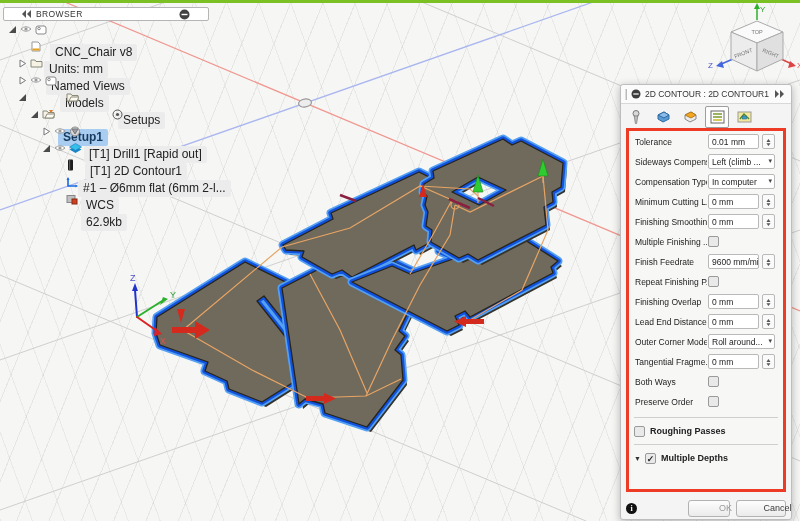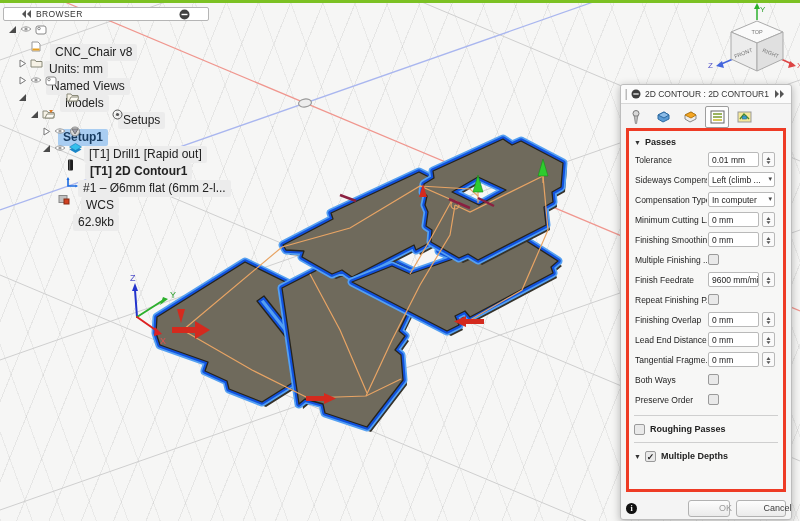--- a/index.html
+++ b/index.html
@@ -14,21 +14,21 @@
   .vpsvg{position:absolute;left:0;top:0;}
   
   .topstrip{position:absolute;left:0;top:0;width:800px;height:3px;}
   
   .browser-header{position:absolute;left:3px;top:7px;width:206px;height:14px;background:#fff;
     border:1px solid #b5b5b5;border-radius:2px;display:flex;align-items:center;padding:0 18px;}
   .browser-header .ttl{font-size:8.5px;color:#333;letter-spacing:.4px;margin-left:5px;flex:1;}
   .trow{position:absolute;height:14px;display:flex;align-items:center;}
   .pill{background:#ececec;border-radius:2px;padding:1px 5px 2px 5px;font-size:12px;color:#222;white-space:nowrap;margin-top:46px;}
   .pill.sel{background:#a9cdf1;color:#173a5e;font-weight:bold;}
-  .pill.bold{font-weight:bold;}
+  .pill.bold{font-weight:normal;}
   .tico{display:inline-block;margin-right:3px;line-height:0;}
   
   .dialog{position:absolute;left:620px;top:84px;width:172px;height:436px;background:#f4f4f4;
     border:1px solid #bdbdbd;border-radius:3px;box-shadow:0 2px 8px rgba(0,0,0,.28);}
   .dlg-header{position:absolute;left:0;top:0;width:100%;height:19px;background:#fbfbfb;
     border-bottom:1px solid #d8d8d8;border-radius:3px 3px 0 0;display:flex;align-items:center;padding:0 6px 0 4px;}
   .dlg-title{font-size:8.5px;color:#333;margin-left:4px;flex:1;white-space:nowrap;overflow:hidden;}
   .dlg-tabs{position:absolute;left:3px;top:21px;height:24px;display:flex;gap:3px;}
   .dtab{width:24px;height:22px;display:flex;align-items:center;justify-content:center;border:1px solid transparent;border-radius:2px;}
   .dtab.sel{border-color:#9d9d9d;background:#fdfdfd;}
@@ -320,21 +320,21 @@
 
   <div class="trow" style="left:66px;top:175px;">
     <span class="tico"><svg width="12" height="11">
           <path d="M2,1.5 L2,9 10,9" fill="none" stroke="#1a6ae0" stroke-width="1.6"></path>
           <path d="M0.5,3 L2,0 3.5,3 Z" fill="#1a6ae0"></path>
           <path d="M9.5,7.5 L12,9 9.5,10.5 Z" fill="#1a6ae0"></path>
         </svg></span>
     <span class="pill">WCS</span>
   </div>
 
-  <div class="trow" style="left:58px;top:192px;">
+  <div class="trow" style="left:66px;top:192px;">
     <span class="tico"><svg width="12" height="11">
           <rect x="1" y="1.5" width="8" height="7" fill="#c0c0c0" stroke="#888"></rect>
           <rect x="6" y="5" width="5" height="5" fill="#d04020" stroke="#882810"></rect>
         </svg></span>
     <span class="pill">62.9kb</span>
   </div>
 
   <div class="dialog">
     <div class="dlg-header">
       <svg width="3" height="11">
@@ -380,24 +380,20 @@
         <svg width="15" height="14">
             <rect x="1" y="2" width="13" height="10" fill="#f5e89a" stroke="#999"></rect>
             <path d="M3,9 L7,4 12,9" fill="none" stroke="#4a8a2a" stroke-width="1.5"></path>
             <rect x="5.5" y="6" width="4" height="3" fill="#3aa0d0" stroke="#20688a" stroke-width=".6"></rect>
           </svg>
       </div>
     </div>
 
     <div class="redbox">
       <div class="rb-inner">
-        <div class="sec-h">
-          <span class="tri">▼</span>
-          <span>Passes</span>
-        </div>
 
         <div class="frow">
           <span class="flabel">Tolerance</span>
           <span class="vbox">0.01 mm</span>
           <span class="spin">
               <span>▲</span>
               <span>▼</span>
             </span>
         </div>
         <div class="frow">
@@ -448,20 +444,24 @@
               <span>▼</span>
             </span>
         </div>
         <div class="frow">
           <span class="flabel">Lead End Distance</span>
           <span class="vbox">0 mm</span>
           <span class="spin">
               <span>▲</span>
               <span>▼</span>
             </span>
+        </div>
+        <div class="frow">
+          <span class="flabel">Outer Corner Mode</span>
+          <span class="dbox">Roll around...</span>
         </div>
         <div class="frow">
           <span class="flabel">Tangential Fragme...</span>
           <span class="vbox">0 mm</span>
           <span class="spin">
               <span>▲</span>
               <span>▼</span>
             </span>
         </div>
         <div class="frow">

